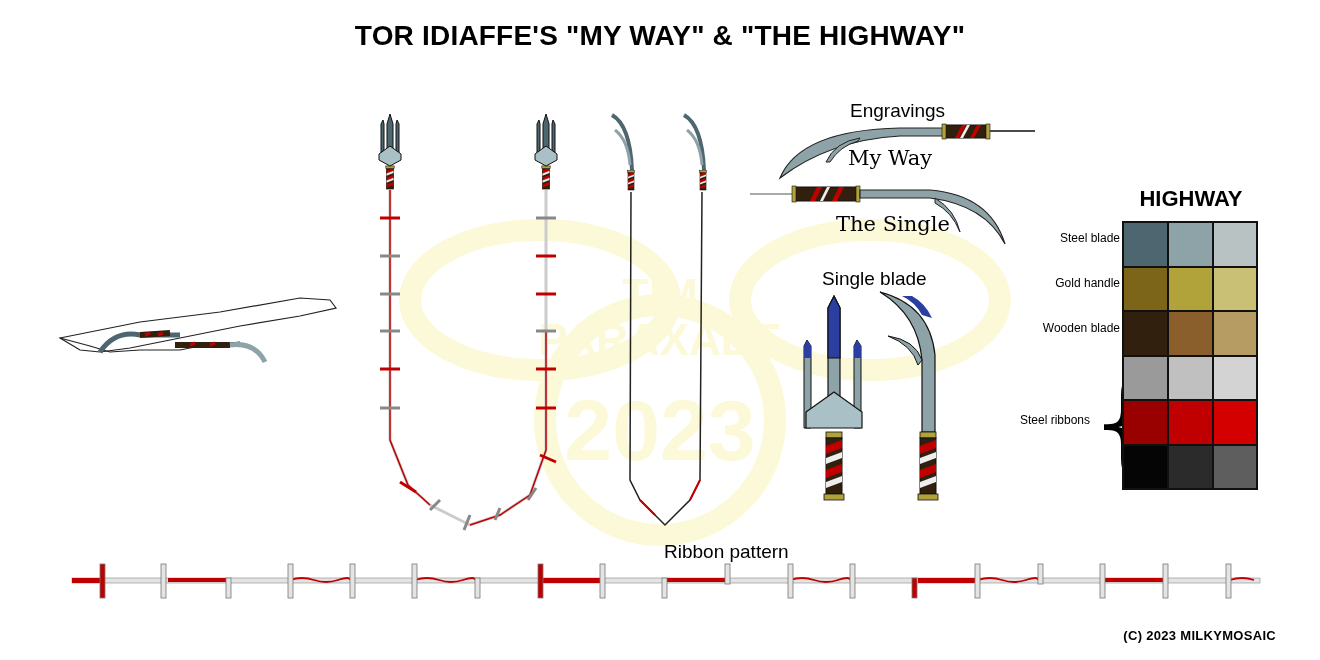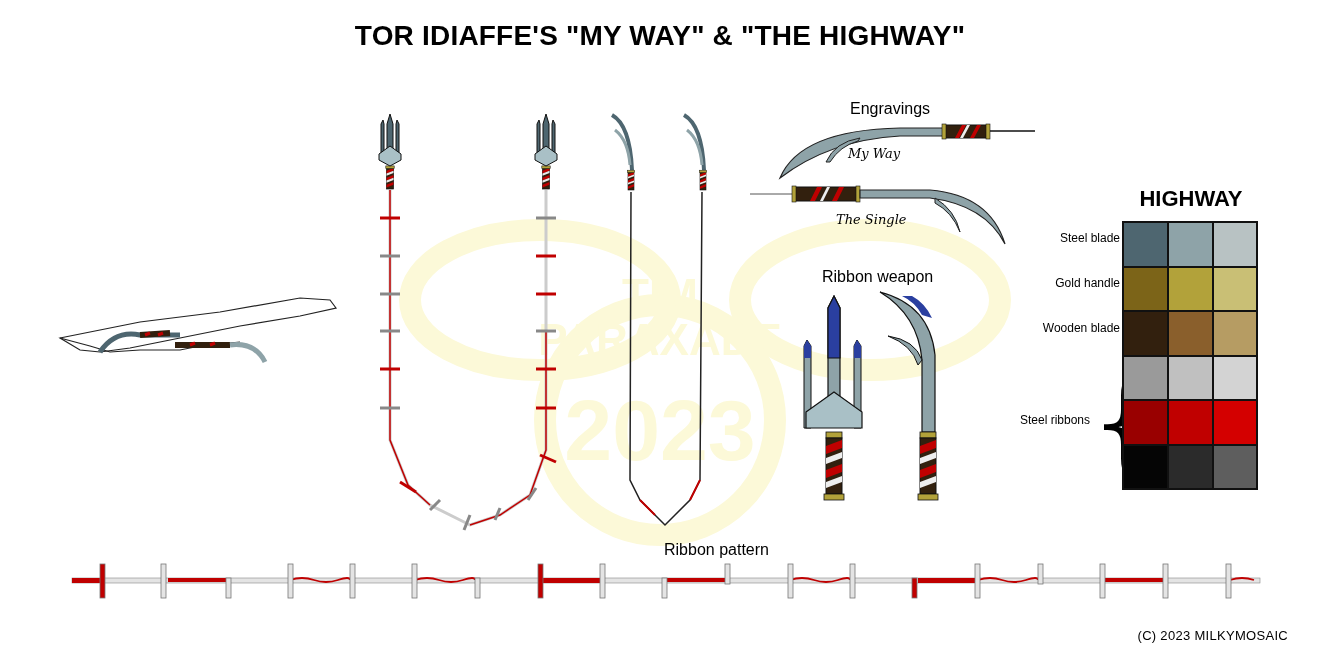--- a/index.html
+++ b/index.html
@@ -1,26 +1,26 @@
 <!DOCTYPE html>
 <html><head>
 <meta charset="utf-8">
 <style>
   html,body{margin:0;padding:0;background:#ffffff;}
   body{width:1320px;height:660px;position:relative;overflow:hidden;font-family:"Liberation Sans",sans-serif;color:#000;}
   .abs{position:absolute;}
   .title{left:0;top:20px;width:1320px;text-align:center;font-size:28px;font-weight:bold;letter-spacing:0.2px;}
-  .label{font-size:16px;white-space:nowrap;}
+  .label{font-size:19px;white-space:nowrap;}
   .palette-title{left:1120px;top:186px;width:142px;text-align:center;font-size:22px;font-weight:bold;}
   .palette-grid{left:1122px;top:221px;display:grid;grid-template-columns:45px 45px 44px;grid-auto-rows:44.5px;border:1.5px solid #111;box-sizing:border-box;width:136px;}
   .swatch{border:0.75px solid #111;box-sizing:border-box;}
   .row-label{font-size:12px;text-align:right;width:120px;}
-  .copyright{right:32px;top:628px;font-size:13px;font-weight:normal;letter-spacing:0.3px;}
+  .copyright{right:44px;top:628px;font-size:13px;font-weight:bold;letter-spacing:0.3px;}
   .watermark{left:0;top:0;width:1320px;height:660px;pointer-events:none;}
-  .engr{font-family:"DejaVu Serif",serif;font-style:italic;font-size:13px;}
+  .engr{font-family:"DejaVu Serif",serif;font-size:21px;}
   svg{position:absolute;left:0;top:0;}
 </style>
 </head>
 <body>
 
 <svg class="watermark" width="1320" height="660">
   <g fill="none" stroke="#fcf9d8" stroke-width="22">
     <ellipse cx="540" cy="300" rx="130" ry="70"></ellipse>
     <ellipse cx="870" cy="300" rx="130" ry="70"></ellipse>
     <circle cx="660" cy="420" r="115"></circle>
@@ -186,21 +186,21 @@
       <rect x="1100" y="564" width="5" height="34"></rect>
       <rect x="1163" y="564" width="5" height="34"></rect>
       <rect x="1226" y="564" width="5" height="34"></rect>
     </g>
   </g>
 </svg>
 
 <div class="abs label" style="left:850px;top:100px;">Engravings</div>
 <div class="abs engr" style="left:848px;top:146px;">My Way</div>
 <div class="abs engr" style="left:836px;top:212px;">The Single</div>
-<div class="abs label" style="left:822px;top:268px;">Ribbon weapon</div>
+<div class="abs label" style="left:822px;top:268px;">Single blade</div>
 <div class="abs label" style="left:624px;top:541px;margin-left:40px;">Ribbon pattern</div>
 
 <div class="abs palette-title">HIGHWAY</div>
 <div class="abs row-label" style="left:1000px;top:231px;">Steel blade</div>
 <div class="abs row-label" style="left:1000px;top:276px;">Gold handle</div>
 <div class="abs row-label" style="left:1000px;top:321px;">Wooden blade</div>
 <div class="abs row-label" style="left:970px;top:413px;">Steel ribbons</div>
 <div class="abs" style="left:1090px;top:362px;font-size:112px;line-height:120px;font-family:'DejaVu Serif',serif;">{</div>
 
 <div class="abs palette-grid">

